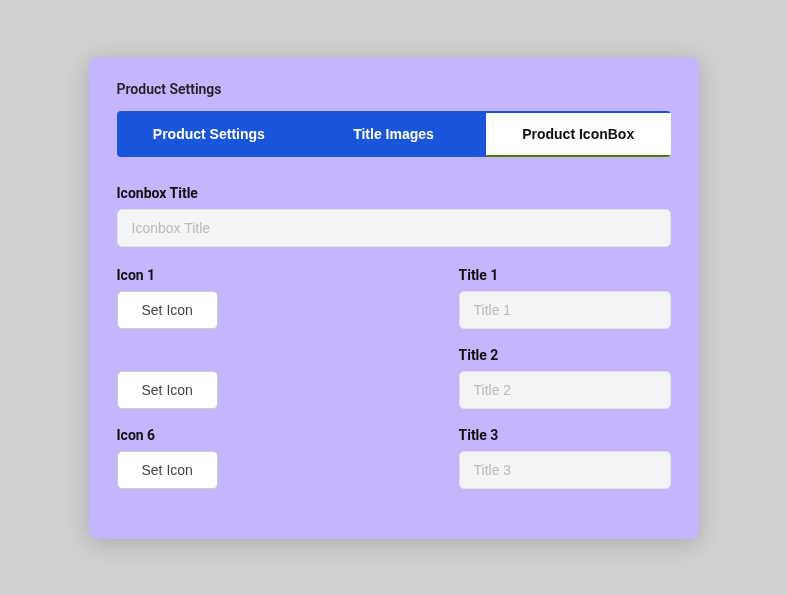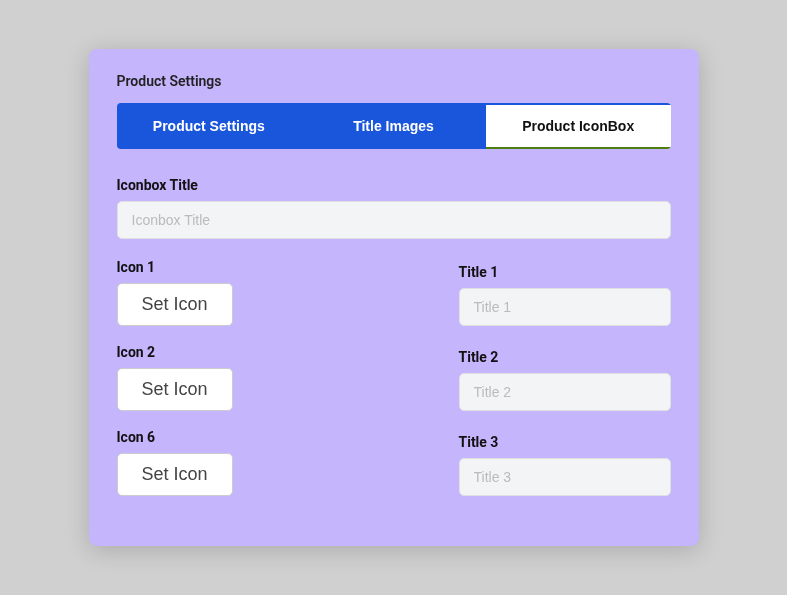--- a/index.html
+++ b/index.html
@@ -108,21 +108,21 @@
       flex: 1;
       margin-left: 32px;
     }
 
     .set-icon-btn {
       display: inline-block;
       border: 1px solid #ccc;
       border-radius: 5px;
       background: #fff;
       padding: 10px 24px;
-      font-size: 18px;
+      font-size: 14px;
       color: #444;
       cursor: pointer;
       min-width: 90px;
       margin-top: 0;
     }
 
     .title-input {
       width: 100%;
       padding: 10px 14px;
       border: 1px solid #e0e0e0;
@@ -162,21 +162,20 @@
     </div>
     <div class="title-col">
       <div class="section-label">Title 1</div>
       <input class="title-input" type="text" placeholder="Title 1" style="">
     </div>
   </div>
 
   
   <div class="icon-row">
     <div class="icon-col">
-      <div class="section-label">Icon 2</div>
       <button class="set-icon-btn">Set Icon</button>
     </div>
     <div class="title-col">
       <div class="section-label">Title 2</div>
       <input class="title-input" type="text" placeholder="Title 2" style="">
     </div>
   </div>
 
   
   <div class="icon-row">

